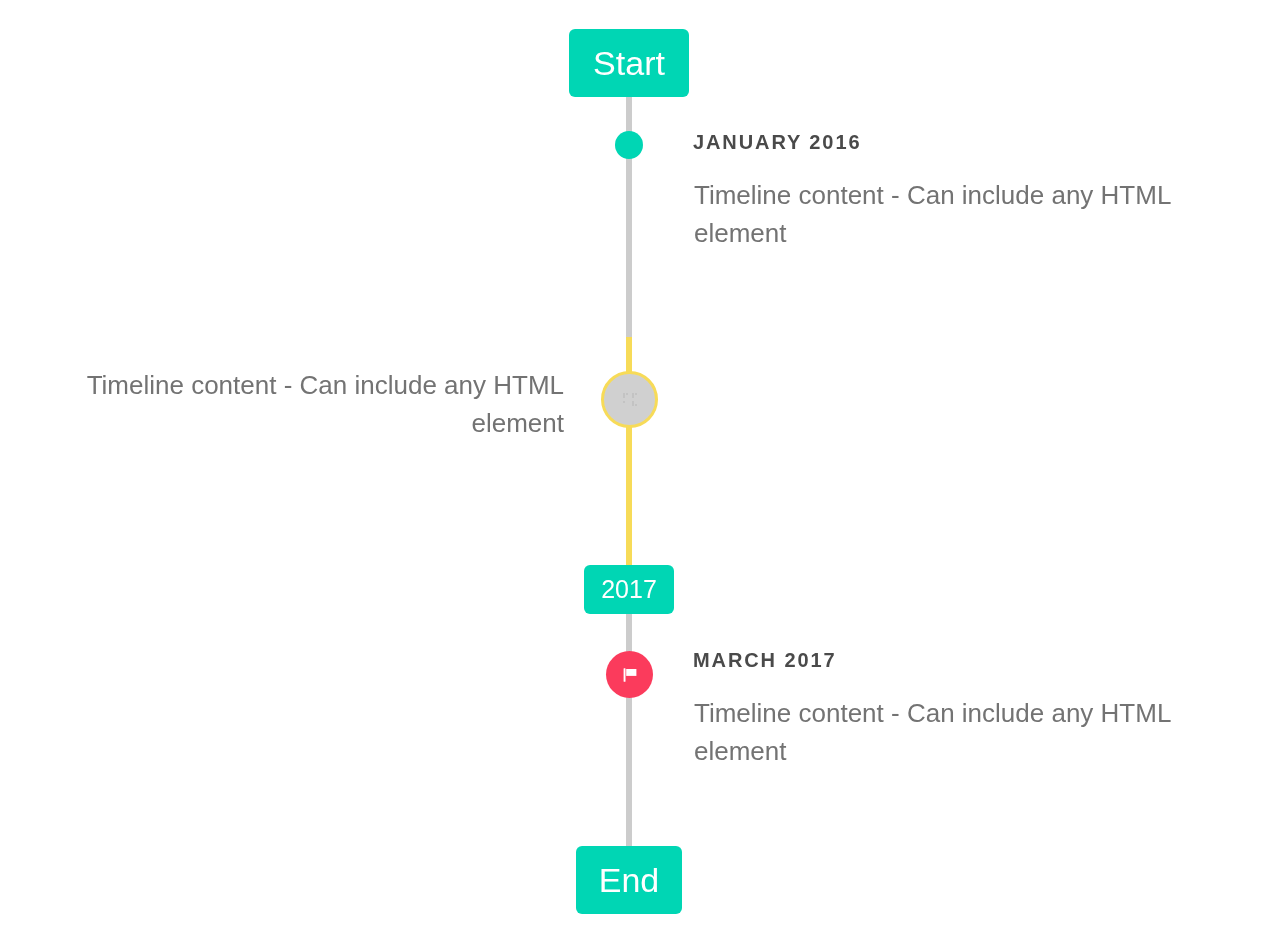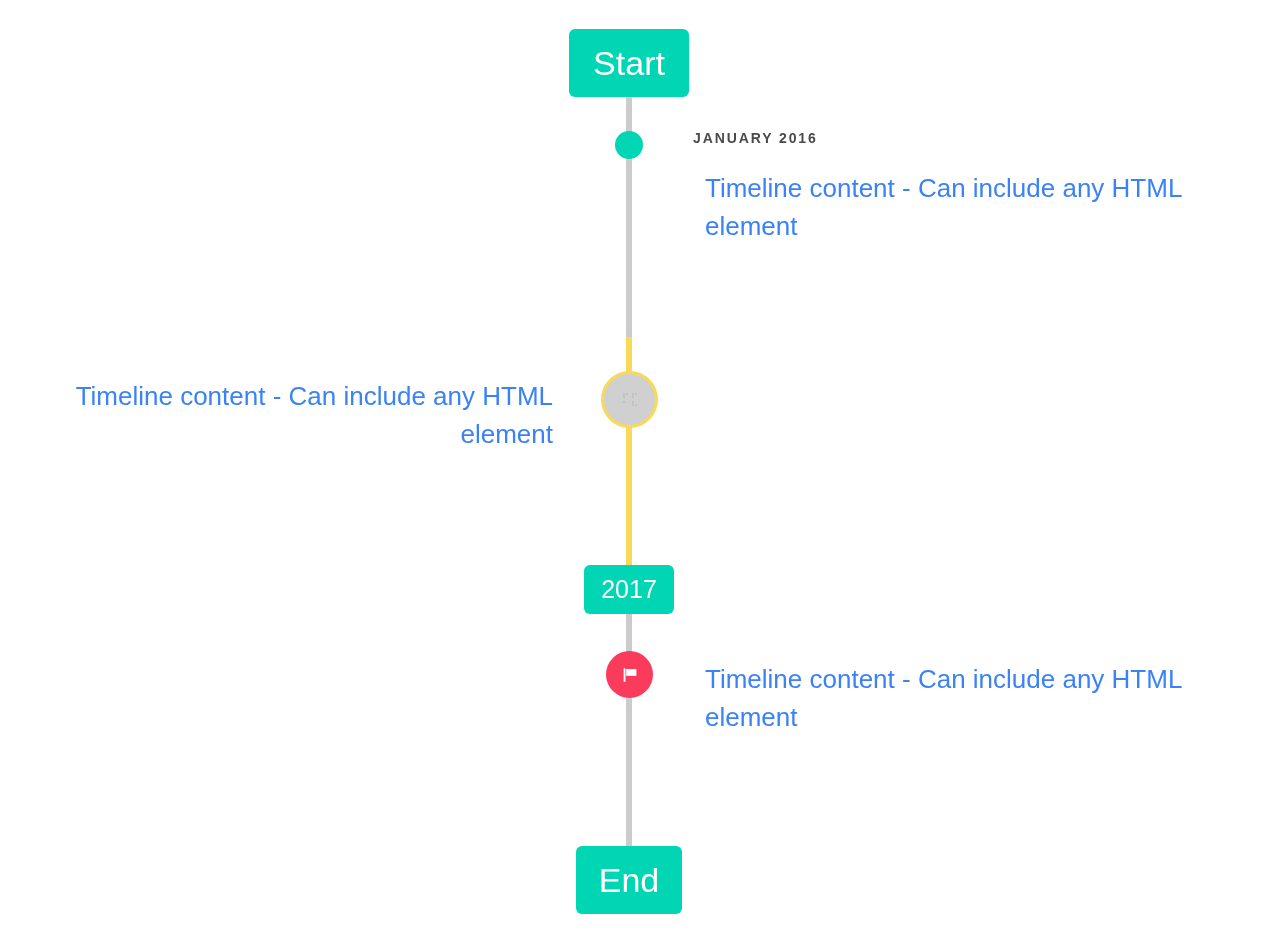--- a/index.html
+++ b/index.html
@@ -121,33 +121,33 @@
     width: 530px;
   }
   .entry-right { left: 693px; text-align: left; }
   .entry-left  { left: 35px;  text-align: right; }
 
   .entry-jan { top: 130px; }
   .entry-feb { top: 365px; }
   .entry-mar { top: 648px; }
 
   .entry-date {
-    font-size: 14px;
+    font-size: 20px;
     font-weight: bold;
     letter-spacing: 1.9px;
     color: #4a4a4a;
     margin: 0 0 22px 0;
     line-height: 1.2;
   }
   .entry-body {
     font-size: 26px;
     font-weight: 300;
-    color: #3b82f6;
+    color: #737373;
     line-height: 1.48;
-    margin: 12px;
+    margin: 1px;
     max-width: 525px;
   }
   .entry-left .entry-body { margin-left: auto; }
 </style>
 </head>
 <body>
 
 <div class="timeline">
 
   <div class="spine spine-top"></div>
@@ -187,20 +187,21 @@
 
   <div class="marker marker-flag">
     <span class="flag-icon">
       <svg width="22" height="22" viewBox="0 0 22 22" aria-hidden="true">
         <rect x="4.6" y="4.2" width="1.9" height="13.6" rx="0.6" fill="#ffffff"></rect>
         <path d="M7.2 5.0 L17.4 5.0 L17.4 11.9 L7.2 11.9 Z" fill="#ffffff"></path>
       </svg>
     </span>
   </div>
   <div class="entry entry-right entry-mar">
+    <p class="entry-date">MARCH 2017</p>
     <p class="entry-body">Timeline content - Can include any HTML element</p>
   </div>
 
   <div class="badge badge-end">
     <span>End</span>
   </div>
 
 </div>
 
 </body></html>

